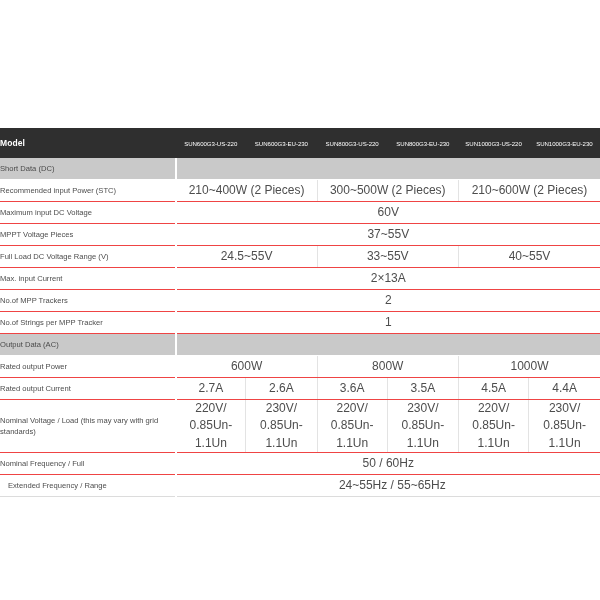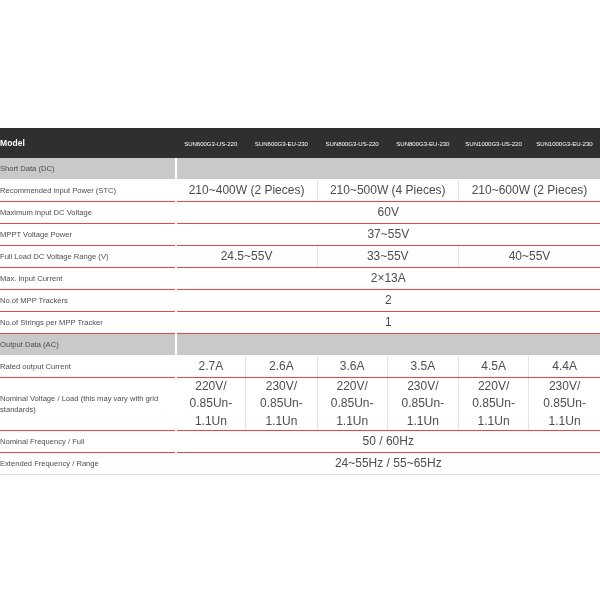--- a/index.html
+++ b/index.html
@@ -73,20 +73,21 @@
   
   tr.data-row td {
     height: 21px;
     border-bottom: 1px solid #ef4444;
   }
   tr.data-row.tall td {
     height: 36px;
   }
   tr.data-row:last-child td {
     border-bottom: 1px solid #dcdcdc;
+    padding-left: 8px;
   }
   .row-label {
     font-size: 7.6px;
     color: #4d4d4d;
     padding-left: 10px;
     padding-right: 6px;
     line-height: 1.45;
   }
   .cell-val {
     font-size: 12px;
@@ -126,29 +127,29 @@
           <td class="model-name">SUN1000G3-US-220</td>
           <td class="model-name">SUN1000G3-EU-230</td>
         </tr>
         <tr class="section-row">
           <td class="section-label">Short Data (DC)</td>
           <td class="section-fill" colspan="6"></td>
         </tr>
         <tr class="data-row">
           <td class="row-label">Recommended input Power (STC)</td>
           <td class="cell-val gap" colspan="2"><span>210~400W (2 Pieces)</span></td>
-          <td class="cell-val" colspan="2"><span>210~500W (4 Pieces)</span></td>
+          <td class="cell-val" colspan="2"><span>300~500W (2 Pieces)</span></td>
           <td class="cell-val" colspan="2"><span>210~600W (2 Pieces)</span></td>
         </tr>
         <tr class="data-row">
           <td class="row-label">Maximum input DC Voltage</td>
           <td class="cell-val gap" colspan="6"><span>60V</span></td>
         </tr>
         <tr class="data-row">
-          <td class="row-label">MPPT Voltage Power</td>
+          <td class="row-label">MPPT Voltage Pieces</td>
           <td class="cell-val gap" colspan="6"><span>37~55V</span></td>
         </tr>
         <tr class="data-row">
           <td class="row-label">Full Load DC Voltage Range (V)</td>
           <td class="cell-val gap" colspan="2"><span>24.5~55V</span></td>
           <td class="cell-val" colspan="2"><span>33~55V</span></td>
           <td class="cell-val" colspan="2"><span>40~55V</span></td>
         </tr>
         <tr class="data-row">
           <td class="row-label">Max. input Current</td>
@@ -158,20 +159,26 @@
           <td class="row-label">No.of MPP Trackers</td>
           <td class="cell-val gap" colspan="6"><span>2</span></td>
         </tr>
         <tr class="data-row">
           <td class="row-label">No.of Strings per MPP Tracker</td>
           <td class="cell-val gap" colspan="6"><span>1</span></td>
         </tr>
         <tr class="section-row">
           <td class="section-label">Output Data (AC)</td>
           <td class="section-fill" colspan="6"></td>
+        </tr>
+        <tr class="data-row">
+          <td class="row-label">Rated output Power</td>
+          <td class="cell-val gap" colspan="2"><span>600W</span></td>
+          <td class="cell-val" colspan="2"><span>800W</span></td>
+          <td class="cell-val" colspan="2"><span>1000W</span></td>
         </tr>
         <tr class="data-row">
           <td class="row-label">Rated output Current</td>
           <td class="cell-val gap" colspan="1"><span>2.7A</span></td>
           <td class="cell-val" colspan="1"><span>2.6A</span></td>
           <td class="cell-val" colspan="1"><span>3.6A</span></td>
           <td class="cell-val" colspan="1"><span>3.5A</span></td>
           <td class="cell-val" colspan="1"><span>4.5A</span></td>
           <td class="cell-val" colspan="1"><span>4.4A</span></td>
         </tr>

